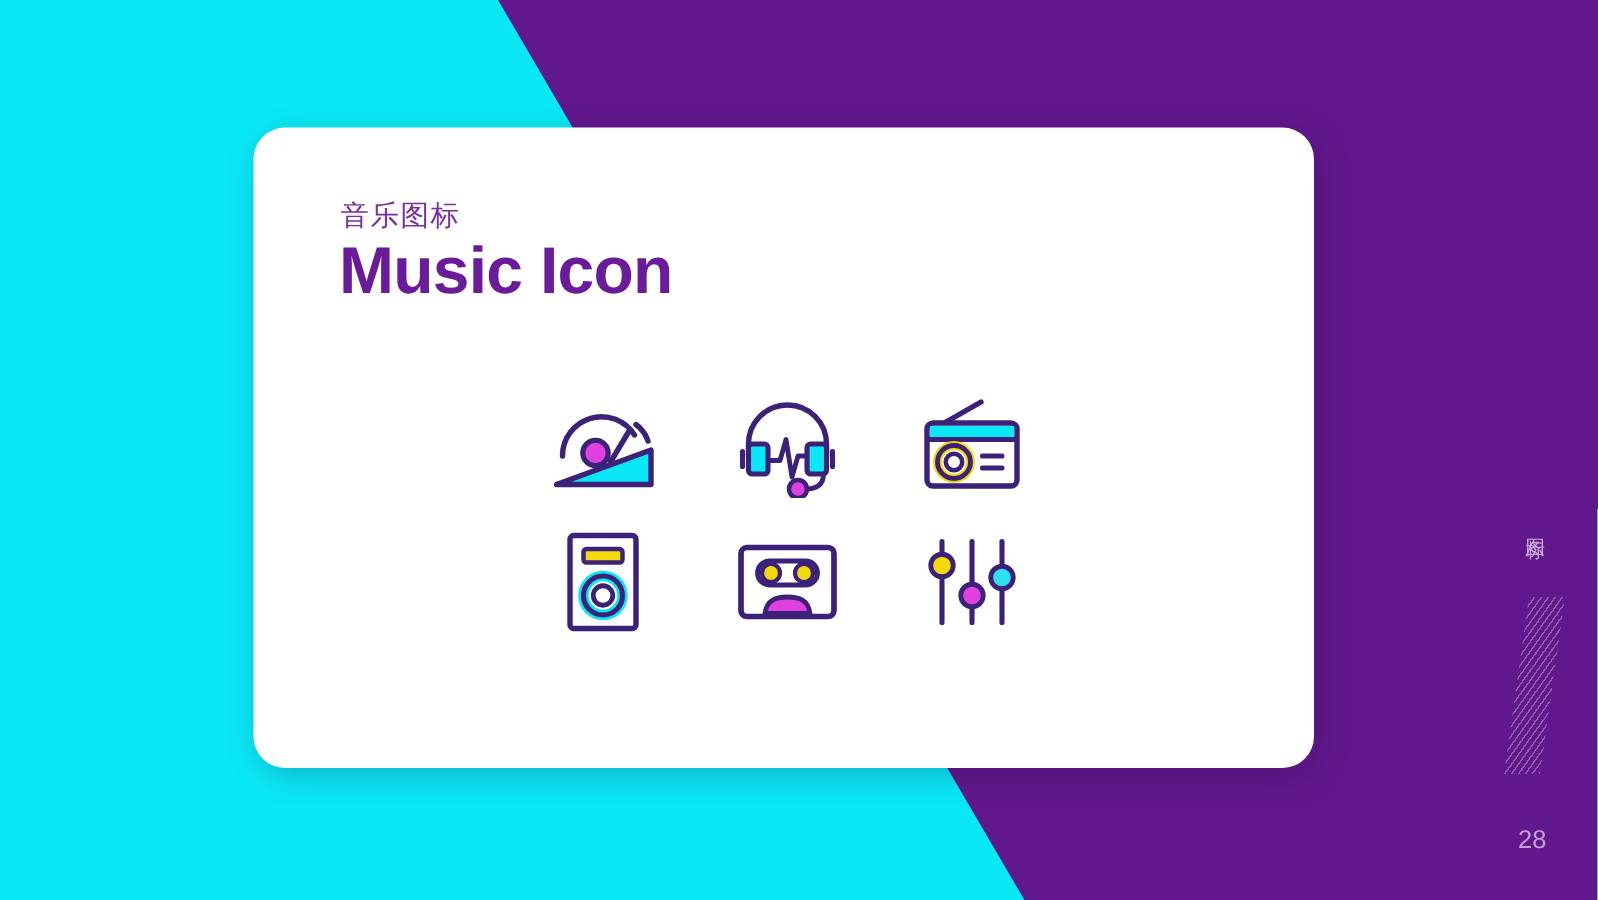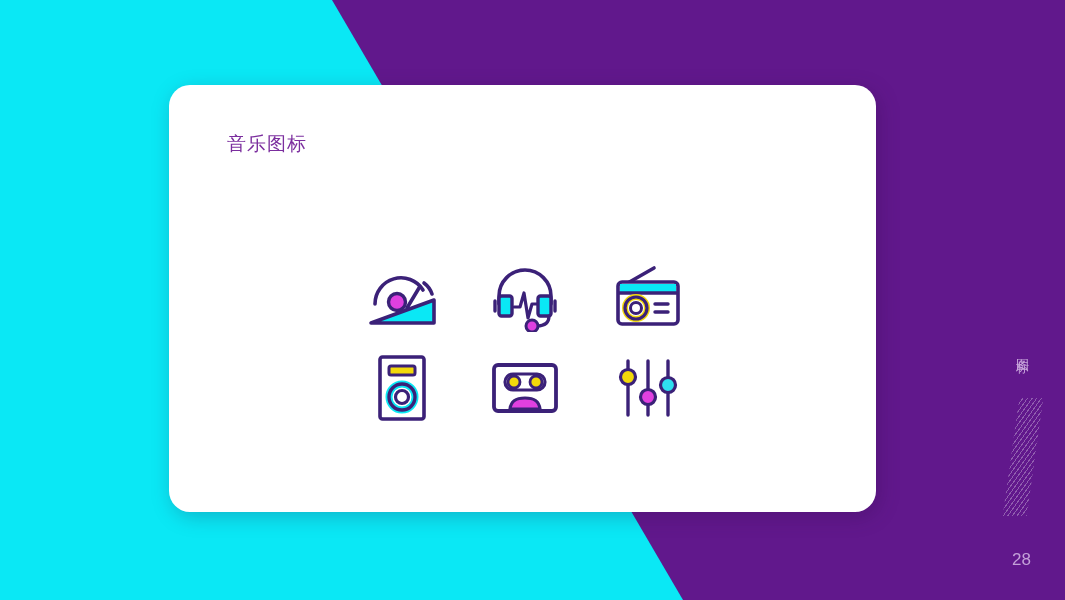--- a/index.html
+++ b/index.html
@@ -139,20 +139,21 @@
 
 <div id="slide">
 
   <div class="bg-purple"></div>
   <div class="bg-cyan"></div>
 
   <div class="card-shadow"></div>
   <div class="card"></div>
 
   <div class="subtitle">音乐图标</div>
+  <div class="title">Music Icon</div>
 
   <div class="icon-grid">
 
     <div class="icon-cell">
       <svg width="78" height="72" viewBox="0 0 78 72">
         <g fill="none" stroke="#3B2178" stroke-width="3.6" stroke-linecap="round" stroke-linejoin="round">
           <path d="M12 44 A26 26 0 0 1 60 30"></path>
           <path d="M61 23 A23 23 0 0 1 69 34"></path>
           <path d="M56 28 L44 48"></path>
         </g>

